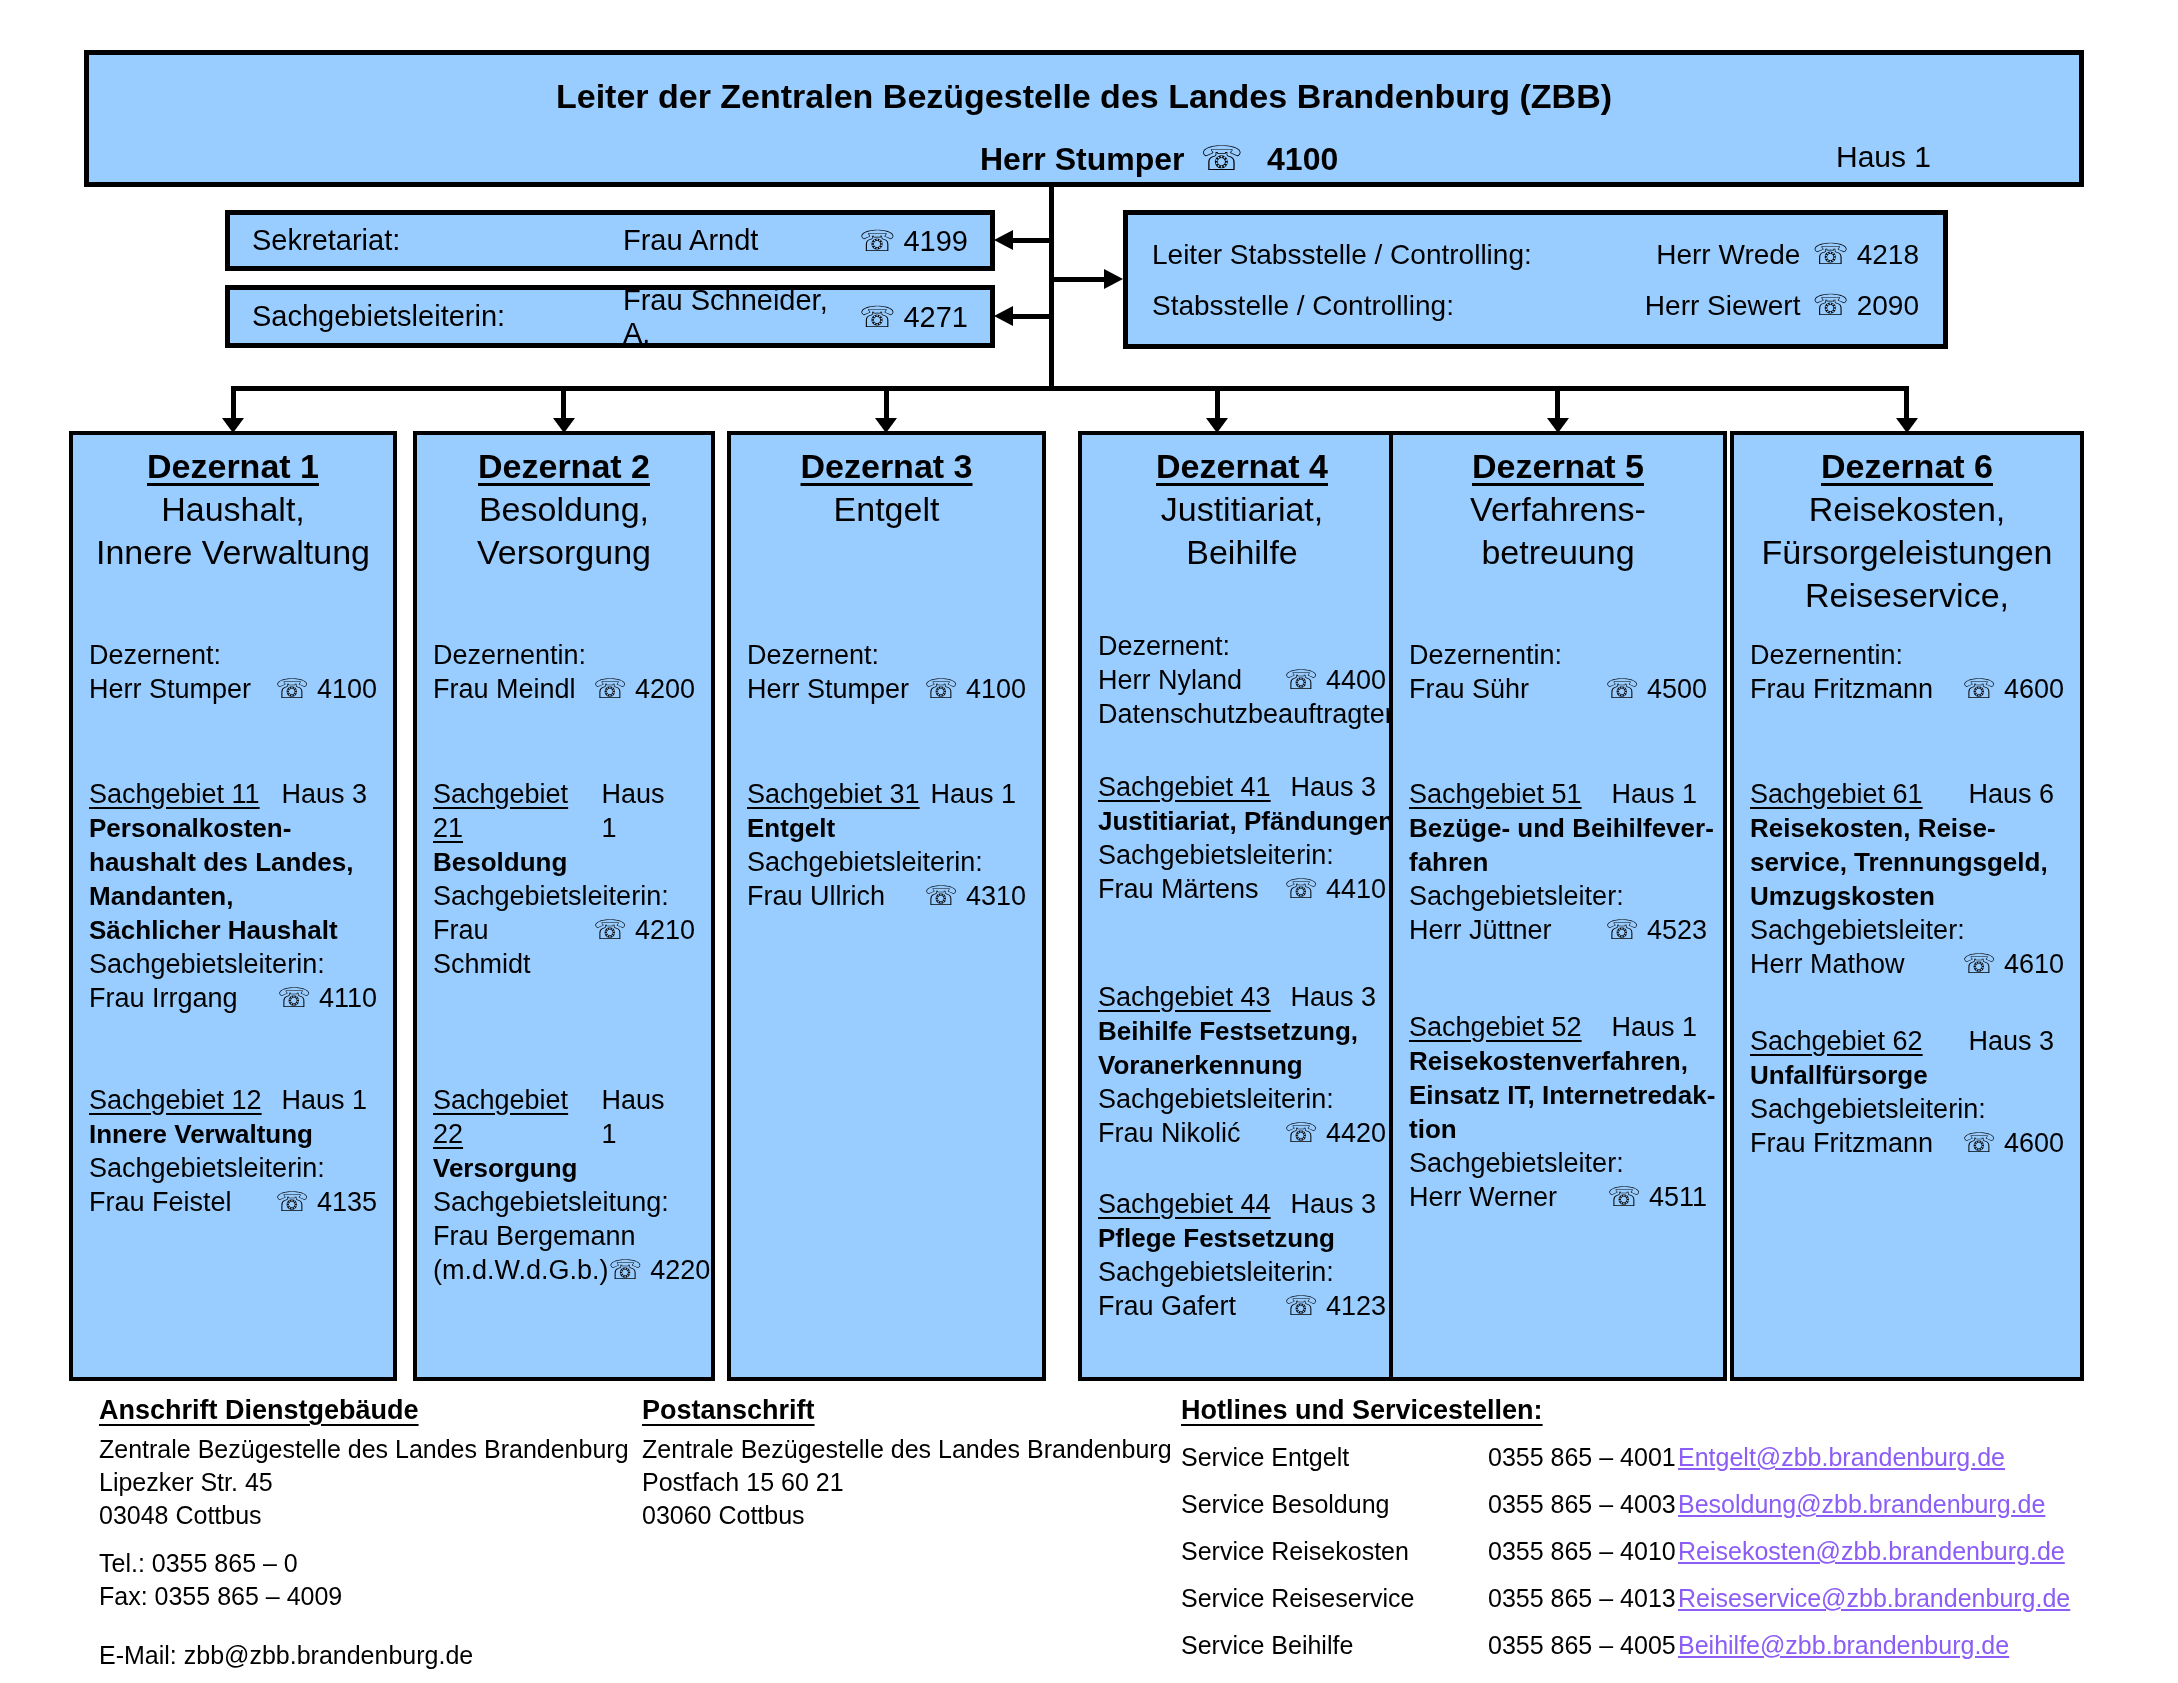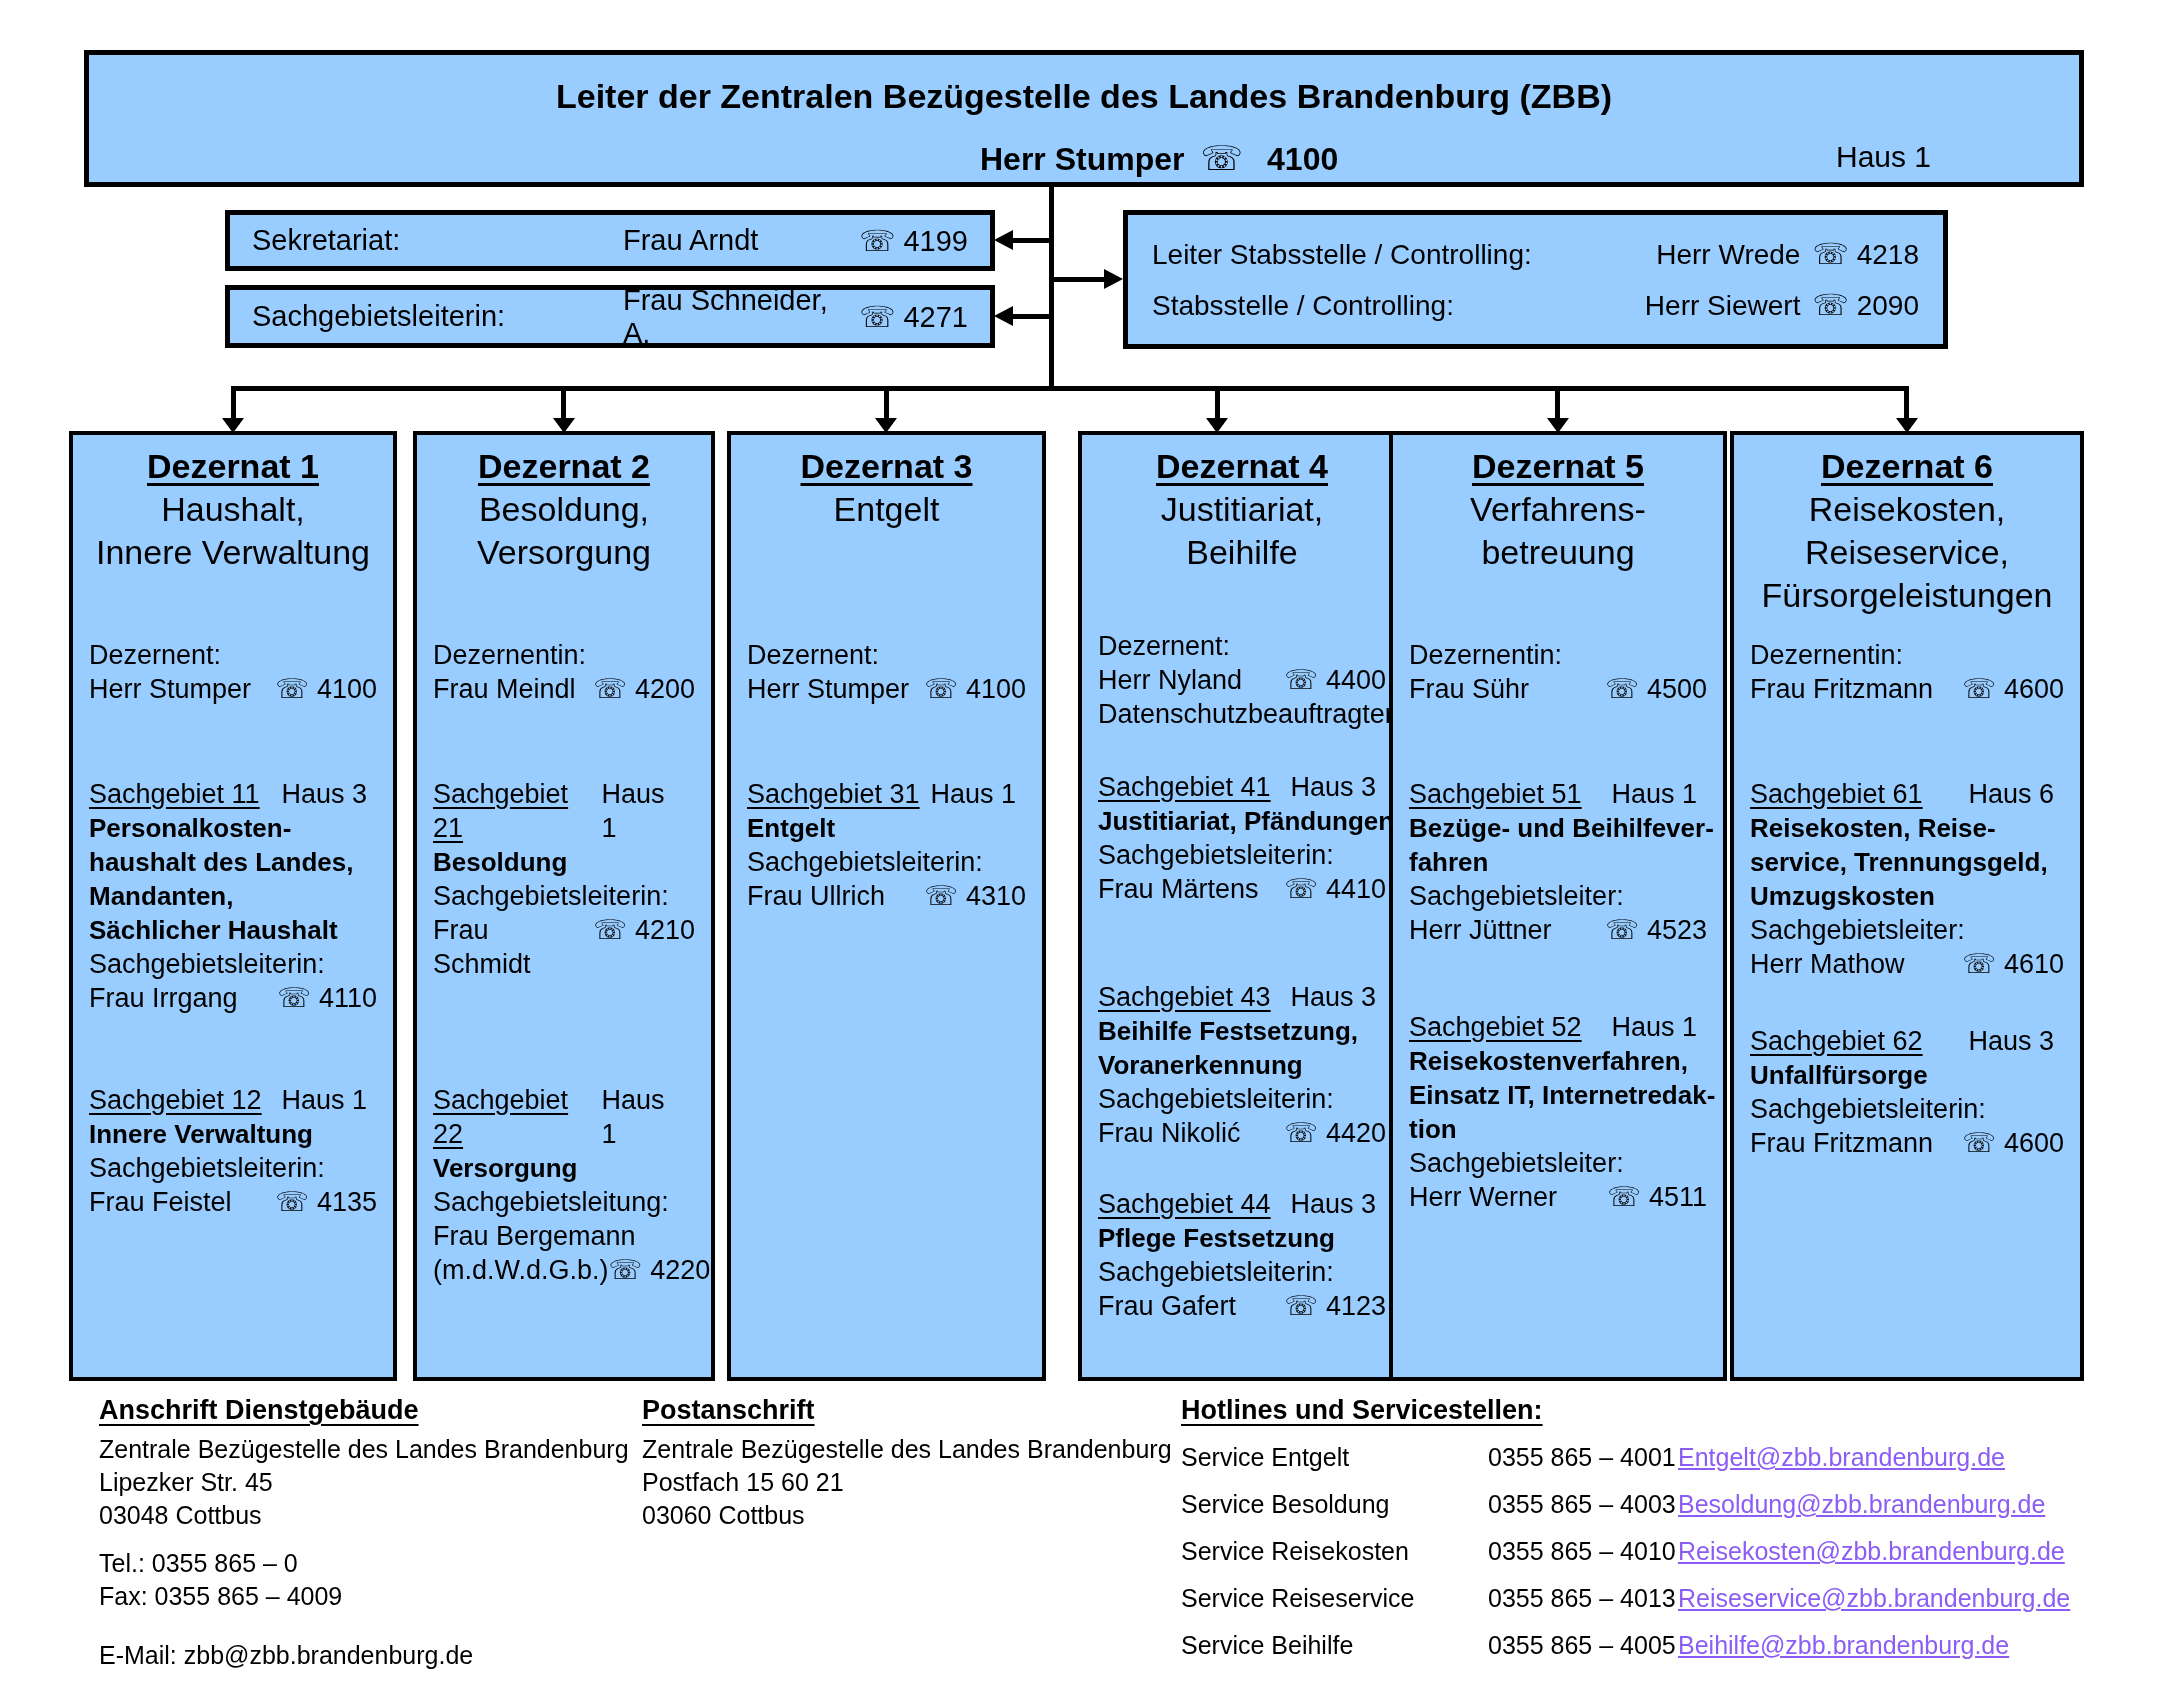--- a/index.html
+++ b/index.html
@@ -344,22 +344,22 @@
         <div class="name-row">
           <span class="nm">Herr Werner</span>
           <span class="ph"><span class="ph-ico">☏</span><span class="ph-num">4511</span></span>
         </div>
       </div>
     </div>
     <div class="dz-col c6">
       <div class="dz-title">
         <div class="t">Dezernat 6</div>
         <div class="sub">Reisekosten,</div>
+        <div class="sub">Fürsorgeleistungen</div>
         <div class="sub">Reiseservice,</div>
-        <div class="sub">Fürsorgeleistungen</div>
       </div>
       <div class="dz-head">
         <div class="role">Dezernentin:</div>
         <div class="name-row">
           <span class="nm">Frau Fritzmann</span>
           <span class="ph"><span class="ph-ico">☏</span><span class="ph-num">4600</span></span>
         </div>
       </div>
       <div class="sg sg0">
         <div class="sg-hausrow">

